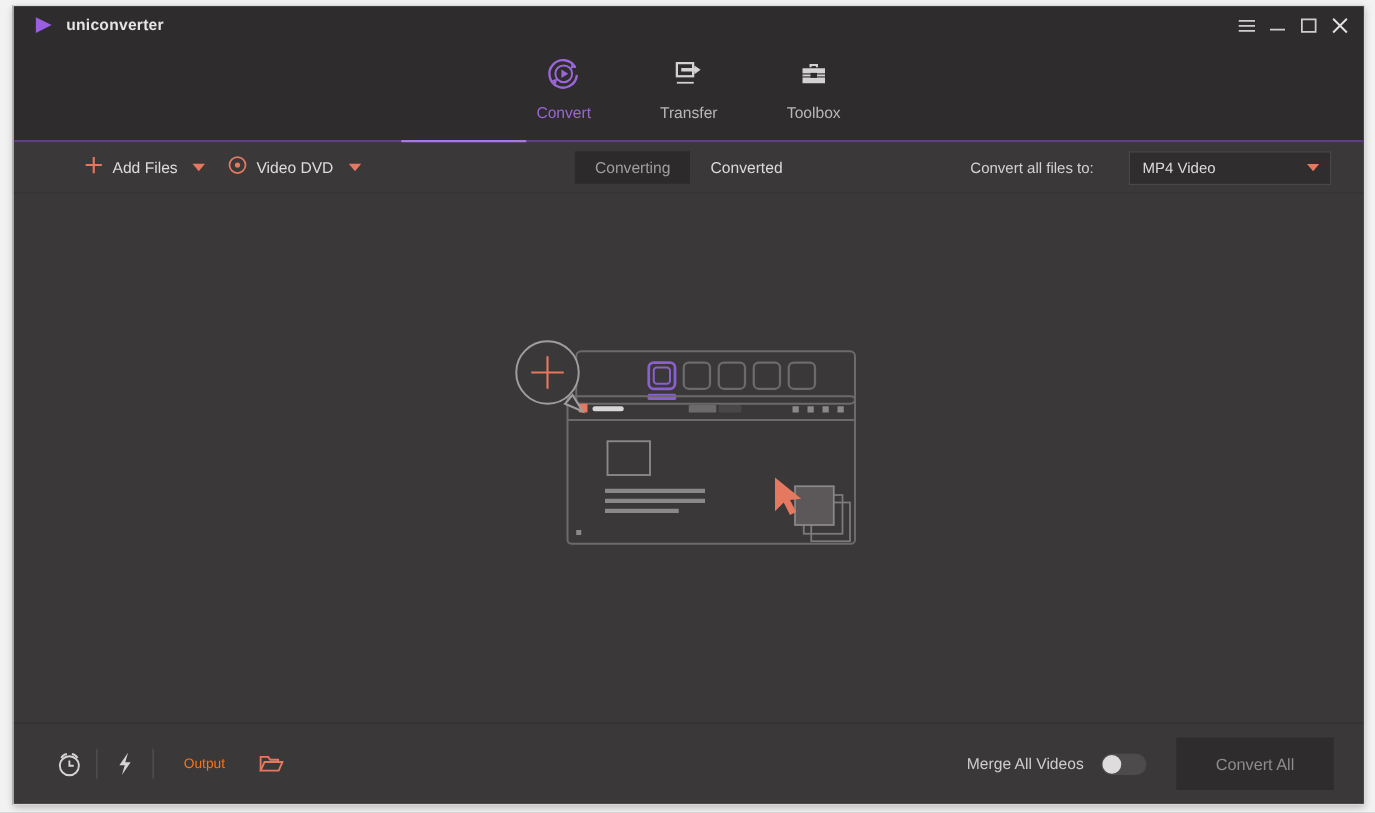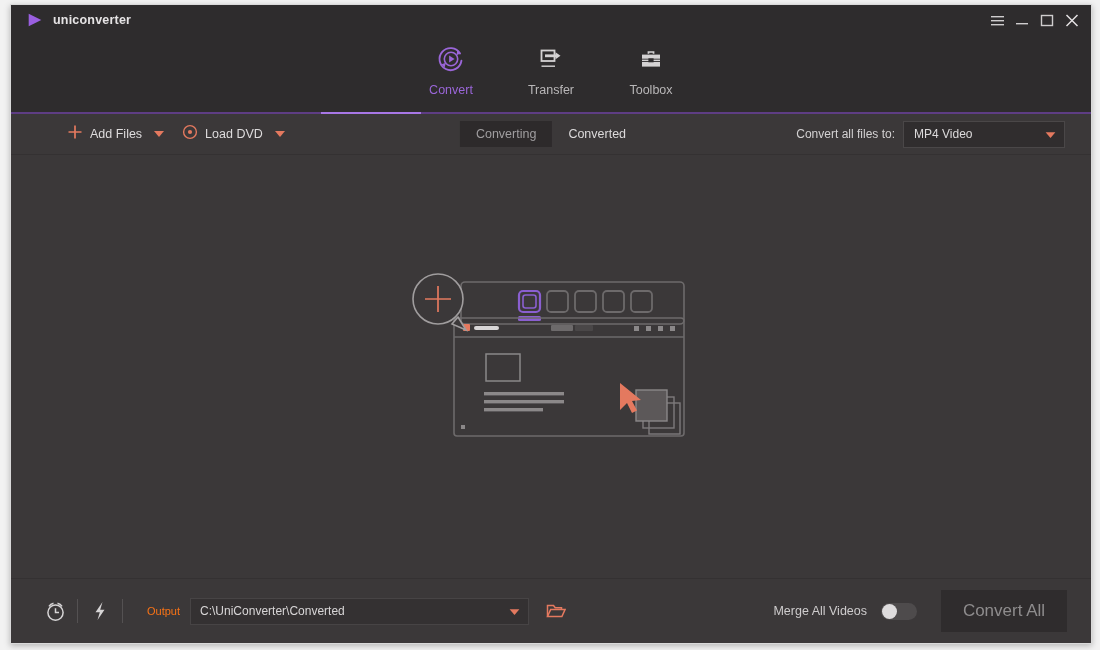--- a/index.html
+++ b/index.html
@@ -167,21 +167,21 @@
   .segbtn.active {
     background: #2d2a2b;
     color: #a09ea0;
   }
   .segbtn.alt { color: #dcdadb; }
   .tb-right {
     position: absolute;
     right: 26px;
     display: flex;
     align-items: center;
-    gap: 8px;
+    gap: 28px;
   }
   .tb-right .lbl {
     color: #d3d1d2;
     font-size: 12px;
   }
   .selectbox {
     width: 142px;
     height: 25px;
     background: #302d2e;
     border: 1px solid #4a4748;
@@ -282,21 +282,21 @@
     left: 1px; top: 1px;
     width: 15px; height: 15px;
     border-radius: 50%;
     background: #dedcdd;
   }
   .convert-all {
     width: 126px;
     height: 42px;
     background: #2f2c2d;
     color: #8e8c8d;
-    font-size: 17px;
+    font-size: 13px;
     border: none;
     font-family: "Liberation Sans", sans-serif;
     margin-left: 10px;
     cursor: default;
   }
 </style>
 </head>
 <body>
 
 <div id="app">
@@ -397,21 +397,21 @@
           <span class="caret-down"></span>
         </div>
 
         <div class="tb-btn">
           <span>
             <svg width="16" height="16" viewBox="0 0 16 16">
               <circle cx="8" cy="8" r="6.4" fill="none" stroke="#e4795f" stroke-width="1.4"></circle>
               <circle cx="8" cy="8" r="2.1" fill="#e4795f"></circle>
             </svg>
           </span>
-          <span class="lbl">Load DVD</span>
+          <span class="lbl">Video DVD</span>
           <span class="caret-down"></span>
         </div>
       </div>
 
       <div class="tb-center">
         <button class="segbtn active">Converting</button>
         <button class="segbtn alt">Converted</button>
       </div>
 
       <div class="tb-right">
@@ -486,28 +486,20 @@
       </div>
       <div class="bb-sep"></div>
       <div class="bb-icon">
         <svg width="20" height="22" viewBox="0 0 20 22">
           <path d="M12.5 2 L5.5 12.2 L9.8 12.2 L7.5 20 L14.5 9.8 L10.2 9.8 Z" fill="#d6d4d5"></path>
         </svg>
       </div>
       <div class="bb-sep"></div>
 
       <span class="out-label">Output</span>
-      <div class="outfield">
-        <span class="val">C:\UniConverter\Converted</span>
-        <span>
-          <svg width="11" height="8" viewBox="0 0 11 8">
-            <path d="M0.6 1.2 L10.4 1.2 L5.5 7 Z" fill="#e4795f"></path>
-          </svg>
-        </span>
-      </div>
       <div class="folder-btn">
         <svg width="20" height="18" viewBox="0 0 20 18">
           <path d="M1.5 14.5 V3.5 H7.5 L9.2 5.8 H15.5 V7.5" fill="none" stroke="#e4795f" stroke-width="1.5"></path>
           <path d="M1.5 14.5 L4.6 7.6 H19 L15.9 14.5 Z" fill="none" stroke="#e4795f" stroke-width="1.5"></path>
         </svg>
       </div>
 
       <div class="bb-right">
         <span class="merge-label">Merge All Videos</span>
         <div class="toggle">

